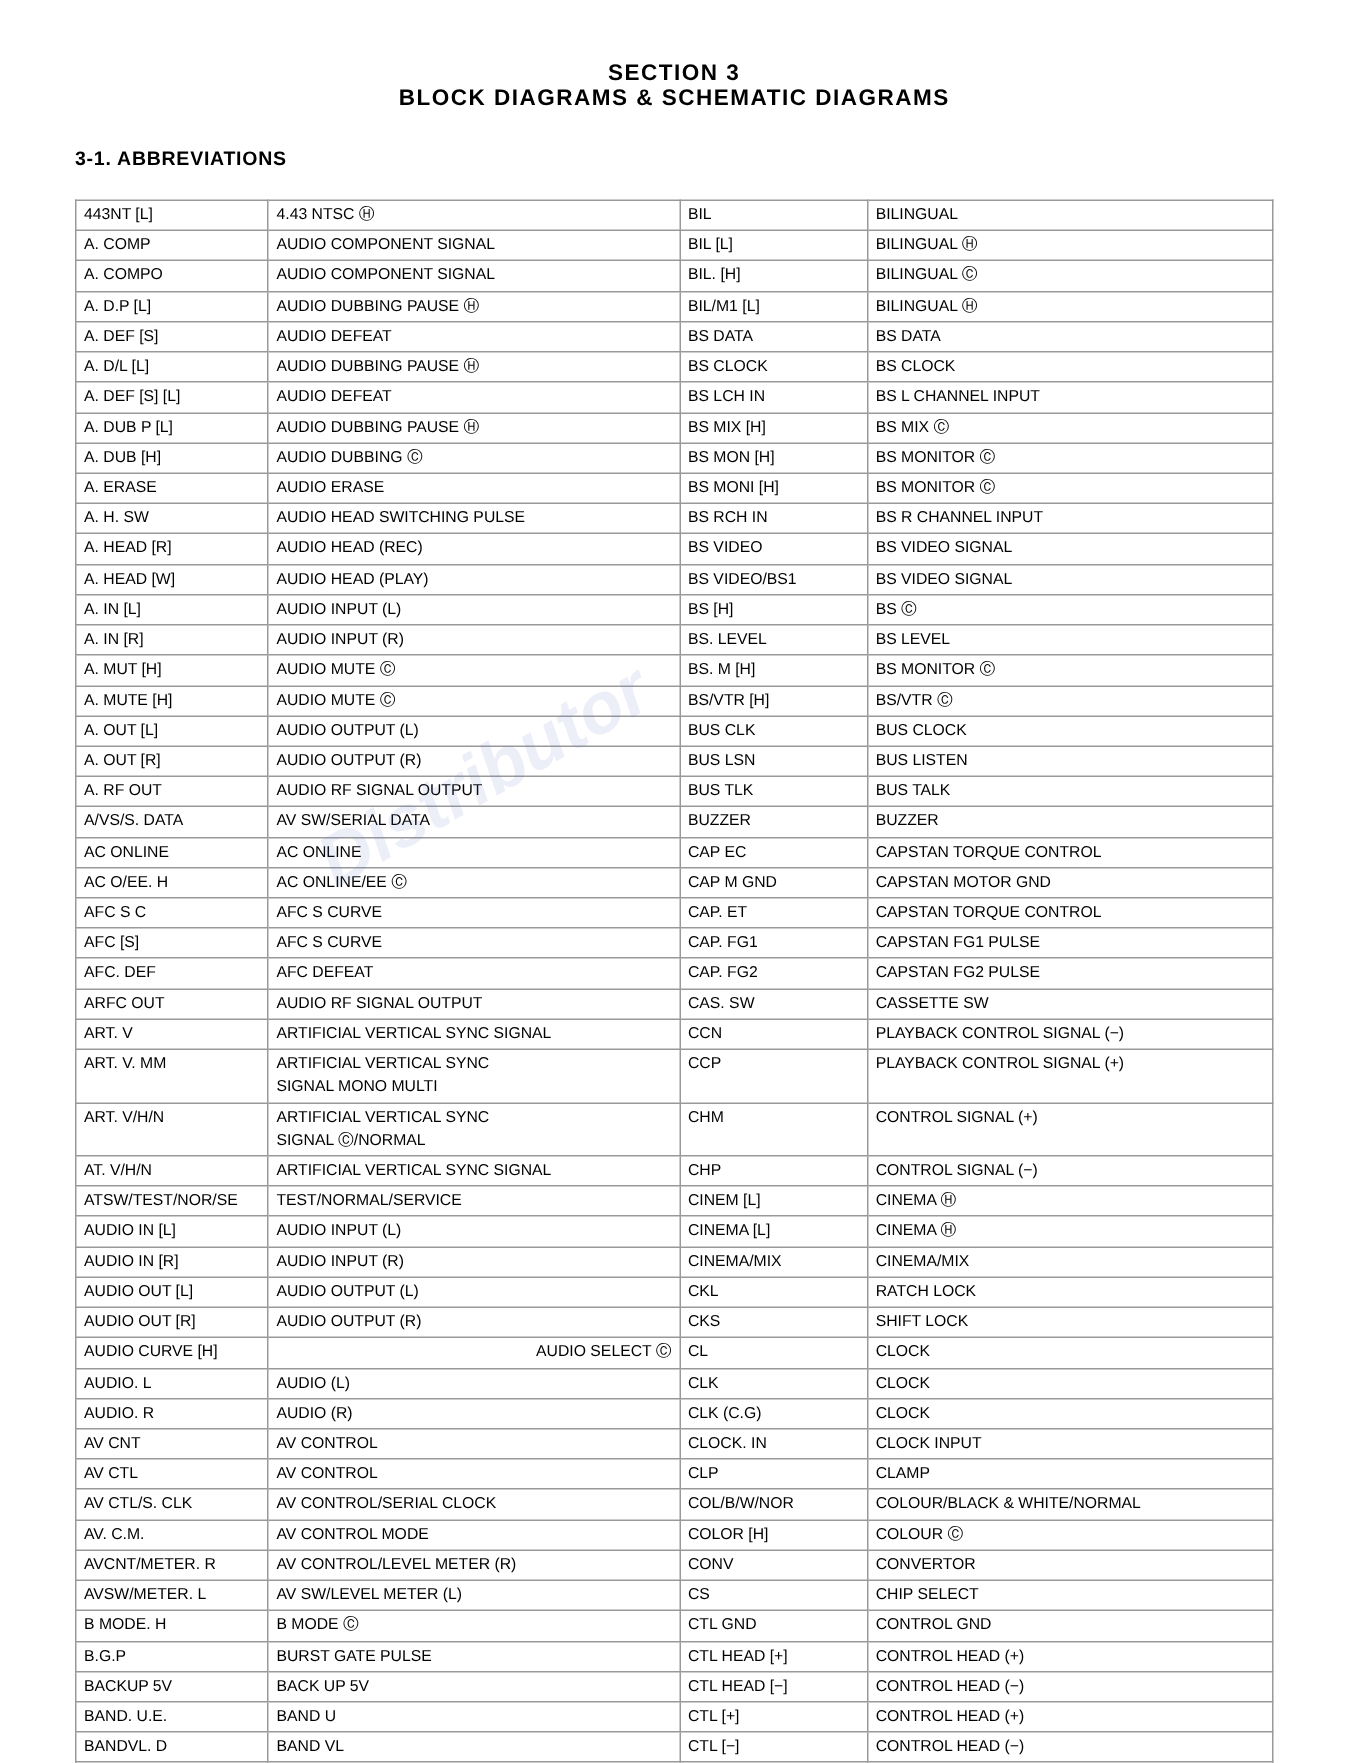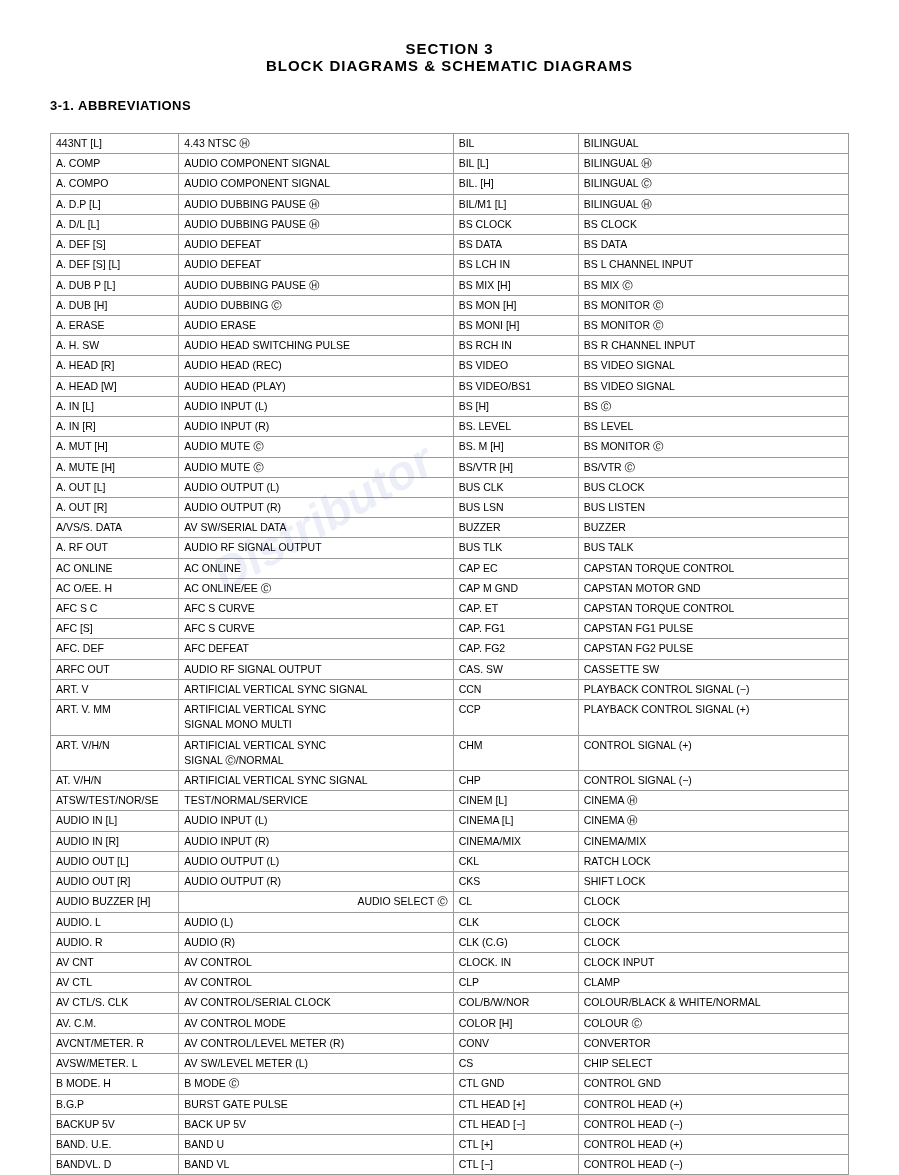--- a/index.html
+++ b/index.html
@@ -91,32 +91,32 @@
           <td class="col-abbr2">BIL. [H]</td>
           <td class="col-def2">BILINGUAL Ⓒ</td>
         </tr>
         <tr>
           <td class="col-left">A. D.P [L]</td>
           <td class="col-def" style="white-space: pre-wrap;">AUDIO DUBBING PAUSE Ⓗ</td>
           <td class="col-abbr2">BIL/M1 [L]</td>
           <td class="col-def2">BILINGUAL Ⓗ</td>
         </tr>
         <tr>
+          <td class="col-left">A. DEF [S]</td>
+          <td class="col-def" style="white-space: pre-wrap;">AUDIO DEFEAT</td>
+          <td class="col-abbr2">BS DATA</td>
+          <td class="col-def2">BS DATA</td>
+        </tr>
+        <tr>
           <td class="col-left">A. D/L [L]</td>
           <td class="col-def" style="white-space: pre-wrap;">AUDIO DUBBING PAUSE Ⓗ</td>
           <td class="col-abbr2">BS CLOCK</td>
           <td class="col-def2">BS CLOCK</td>
         </tr>
         <tr>
-          <td class="col-left">A. DEF [S]</td>
-          <td class="col-def" style="white-space: pre-wrap;">AUDIO DEFEAT</td>
-          <td class="col-abbr2">BS DATA</td>
-          <td class="col-def2">BS DATA</td>
-        </tr>
-        <tr>
           <td class="col-left">A. DEF [S] [L]</td>
           <td class="col-def" style="white-space: pre-wrap;">AUDIO DEFEAT</td>
           <td class="col-abbr2">BS LCH IN</td>
           <td class="col-def2">BS L CHANNEL INPUT</td>
         </tr>
         <tr>
           <td class="col-left">A. DUB P [L]</td>
           <td class="col-def" style="white-space: pre-wrap;">AUDIO DUBBING PAUSE Ⓗ</td>
           <td class="col-abbr2">BS MIX [H]</td>
           <td class="col-def2">BS MIX Ⓒ</td>
@@ -181,30 +181,30 @@
           <td class="col-abbr2">BUS CLK</td>
           <td class="col-def2">BUS CLOCK</td>
         </tr>
         <tr>
           <td class="col-left">A. OUT [R]</td>
           <td class="col-def" style="white-space: pre-wrap;">AUDIO OUTPUT (R)</td>
           <td class="col-abbr2">BUS LSN</td>
           <td class="col-def2">BUS LISTEN</td>
         </tr>
         <tr>
+          <td class="col-left">A. RF OUT</td>
+          <td class="col-def" style="white-space: pre-wrap;">AUDIO RF SIGNAL OUTPUT</td>
+          <td class="col-abbr2">BUS TLK</td>
+          <td class="col-def2">BUS TALK</td>
+        </tr>
+        <tr>
           <td class="col-left">A/VS/S. DATA</td>
           <td class="col-def" style="white-space: pre-wrap;">AV SW/SERIAL DATA</td>
           <td class="col-abbr2">BUZZER</td>
           <td class="col-def2">BUZZER</td>
-        </tr>
-        <tr>
-          <td class="col-left">A. RF OUT</td>
-          <td class="col-def" style="white-space: pre-wrap;">AUDIO RF SIGNAL OUTPUT</td>
-          <td class="col-abbr2">BUS TLK</td>
-          <td class="col-def2">BUS TALK</td>
         </tr>
         <tr>
           <td class="col-left">AC ONLINE</td>
           <td class="col-def" style="white-space: pre-wrap;">AC ONLINE</td>
           <td class="col-abbr2">CAP EC</td>
           <td class="col-def2">CAPSTAN TORQUE CONTROL</td>
         </tr>
         <tr>
           <td class="col-left">AC O/EE. H</td>
           <td class="col-def" style="white-space: pre-wrap;">AC ONLINE/EE Ⓒ</td>
@@ -285,21 +285,21 @@
           <td class="col-abbr2">CKL</td>
           <td class="col-def2">RATCH LOCK</td>
         </tr>
         <tr>
           <td class="col-left">AUDIO OUT [R]</td>
           <td class="col-def" style="white-space: pre-wrap;">AUDIO OUTPUT (R)</td>
           <td class="col-abbr2">CKS</td>
           <td class="col-def2">SHIFT LOCK</td>
         </tr>
         <tr>
-          <td class="col-left">AUDIO BUZZER [H]</td>
+          <td class="col-left">AUDIO CURVE [H]</td>
           <td class="col-def" style="white-space: pre-wrap; text-align: right;">AUDIO SELECT Ⓒ</td>
           <td class="col-abbr2">CL</td>
           <td class="col-def2">CLOCK</td>
         </tr>
         <tr>
           <td class="col-left">AUDIO. L</td>
           <td class="col-def" style="white-space: pre-wrap;">AUDIO (L)</td>
           <td class="col-abbr2">CLK</td>
           <td class="col-def2">CLOCK</td>
         </tr>

